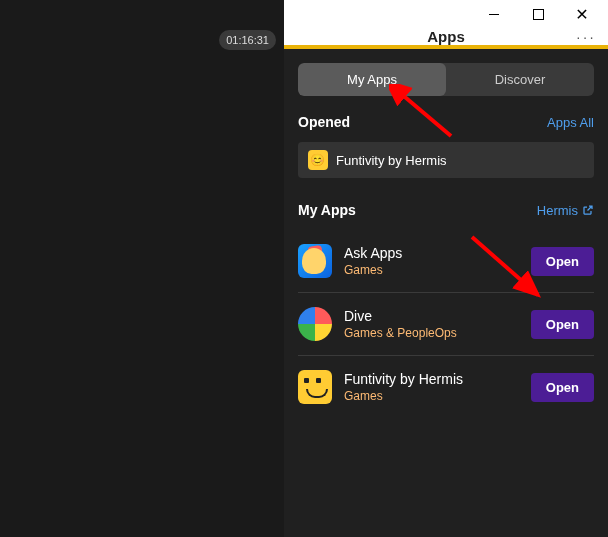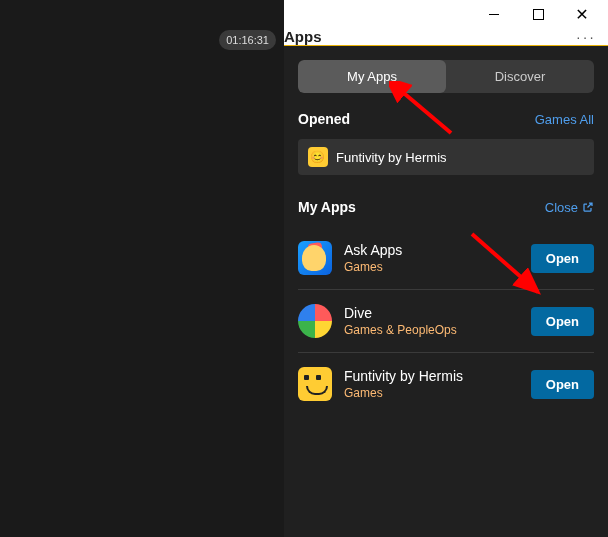--- a/index.html
+++ b/index.html
@@ -6,21 +6,21 @@
   body { width: 608px; height: 537px; background: #fff; overflow: hidden; position: relative; }
   .main { display: flex; height: 100%; }
   .left-pane { width: 284px; background: #1a1a1a; position: relative; }
   .timer { position: absolute; top: 30px; right: 8px; background: #3a3a3a; color: #ddd; font-size: 11px; padding: 4px 7px; border-radius: 10px; }
   .right-pane { flex: 1; background: #fff; display: flex; flex-direction: column; }
   .titlebar { display: flex; justify-content: flex-end; align-items: center; padding: 0 4px; height: 30px; }
   .winbtn { width: 44px; height: 28px; display: flex; align-items: center; justify-content: center; font-family: Arial; cursor: default; font-size: 13px; }
   .winbtn.min::before { content: ""; display: block; width: 10px; height: 1px; background: #000; }
   .winbtn.max::before { content: ""; display: block; width: 9px; height: 9px; border: 1px solid #000; }
   .winbtn.close { font-size: 16px; }
-  .headerbar { height: 44px; display: flex; align-items: center; justify-content: flex-start; position: relative; border-bottom: 1px solid #eab308; }
+  .headerbar { height: 44px; display: flex; align-items: center; justify-content: center; position: relative; border-bottom: 4px solid #eab308; }
   .headerbar .title { font-weight: 600; font-size: 15px; color: #222; }
   .more-btn { position: absolute; right: 12px; top: 50%; transform: translateY(-50%); letter-spacing: 2px; color: #555; font-size: 14px; cursor: pointer; }
   .dark-panel { background: #202020; color: #eee; padding: 14px 14px 400px 14px; flex: 1; position: relative; }
   .tabbar { display: flex; background: #3a3a3a; border-radius: 6px; overflow: hidden; margin-bottom: 18px; }
   .tab { flex: 1; text-align: center; padding: 9px 0; font-size: 13px; color: #ccc; cursor: pointer; }
   .tab.selected { background: #5b5b5b; color: #fff; border-radius: 6px; }
   .sec-hdr { display: flex; justify-content: space-between; align-items: center; margin-bottom: 12px; }
   .sec-hdr .lbl { font-weight: 600; font-size: 14px; color: #fff; }
   .link { color: #4f9eed; font-size: 13px; cursor: pointer; display: inline-flex; align-items: center; gap: 4px; }
   .link svg { width: 12px; height: 12px; }
@@ -28,21 +28,21 @@
   .opened-item .nm { font-size: 13px; color: #fff; }
   .ico { width: 20px; height: 20px; border-radius: 4px; flex-shrink: 0; display: flex; align-items: center; justify-content: center; font-size: 12px; }
   .ico.funtivity { background: #ffcc33; color: #222; }
   .app-list { display: flex; flex-direction: column; }
   .app-row { display: flex; align-items: center; padding: 14px 0; border-bottom: 1px solid #3a3a3a; gap: 12px; }
   .app-row:last-child { border-bottom: none; }
   .app-ico { width: 34px; height: 34px; border-radius: 6px; flex-shrink: 0; }
   .app-meta { flex: 1; min-width: 0; }
   .app-name { color: #fff; font-size: 14px; font-weight: 500; }
   .app-cat { color: #fdba74; font-size: 12px; margin-top: 2px; }
-  .open-btn { background: #0369a1; color: #fff; border: none; border-radius: 4px; padding: 7px 15px; font-weight: 600; font-size: 13px; cursor: pointer; }
+  .open-btn { background: #4c1d95; color: #fff; border: none; border-radius: 4px; padding: 7px 15px; font-weight: 600; font-size: 13px; cursor: pointer; }
   .ico-ask { background: linear-gradient(135deg,#1aa0ff,#0b63e0); position: relative; overflow: hidden; }
   .ico-ask::after { content:""; position:absolute; inset:4px 6px 4px 4px; background:#ffd46b; border-radius:50% 50% 40% 40%; }
   .ico-ask::before { content:""; position:absolute; top:2px; left:10px; width:14px; height:8px; background:#ff5a5a; border-radius:4px; transform:rotate(-10deg); }
   .ico-dive { background: conic-gradient(#ff5a5a 0 90deg,#ffd633 90deg 180deg,#3bb34a 180deg 270deg,#2f80ed 270deg 360deg); border-radius:50%; }
   .ico-fun { background:#ffcc33; position:relative; }
   .ico-fun::before { content:""; position:absolute; top:8px; left:6px; width:5px; height:5px; background:#222; border-radius:1px; box-shadow: 12px 0 0 #222; }
   .ico-fun::after { content:""; position:absolute; bottom:6px; left:8px; width:18px; height:7px; border:2px solid #222; border-top:none; border-radius:0 0 10px 10px; }
   .arrow { position: absolute; pointer-events: none; }
   .arrow svg { display:block; }
 </style>
@@ -67,32 +67,32 @@
     </div>
 
     <div class="dark-panel">
       <div class="tabbar">
         <div class="tab selected">My Apps</div>
         <div class="tab">Discover</div>
       </div>
 
       <div class="sec-hdr">
         <div class="lbl">Opened</div>
-        <div class="link">Games All</div>
+        <div class="link">Apps All</div>
       </div>
 
       <div class="opened-item">
         <div class="ico funtivity">😊</div>
         <div class="nm">Funtivity by Hermis</div>
       </div>
 
       <div class="sec-hdr">
         <div class="lbl">My Apps</div>
         <div class="link">
-          <span>Close</span>
+          <span>Hermis</span>
           <svg viewBox="0 0 24 24" fill="none" stroke="#4f9eed" stroke-width="2.5">
               <path d="M14 4h6v6M20 4l-9 9M18 14v5a1 1 0 0 1-1 1H5a1 1 0 0 1-1-1V7a1 1 0 0 1 1-1h5"></path>
             </svg>
         </div>
       </div>
 
       <div class="app-list">
         <div class="app-row">
           <div class="app-ico ico-ask"></div>
           <div class="app-meta">

